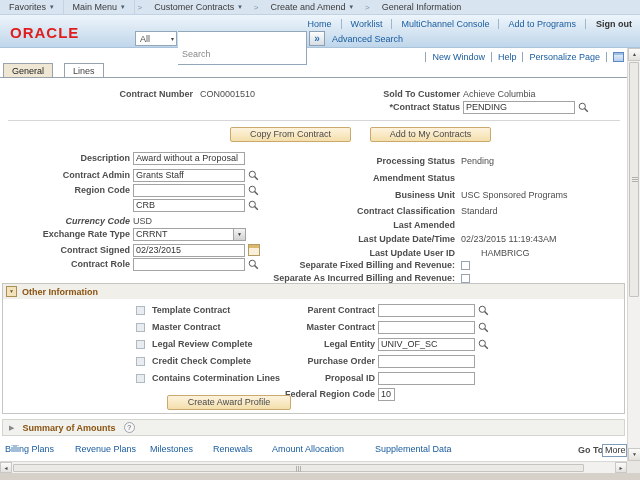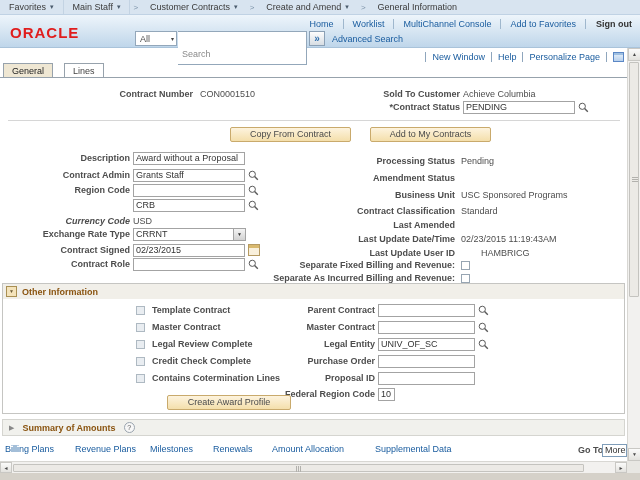--- a/index.html
+++ b/index.html
@@ -104,21 +104,21 @@
 <body>
 
 <div id="screen">
 
   <div class="crumbbar">
     <span class="crumb boxed">
       <span>Favorites</span>
       <span class="ddm">▾</span>
     </span>
     <span class="crumb boxed">
-      <span>Main Staff</span>
+      <span>Main Menu</span>
       <span class="ddm">▾</span>
     </span>
     <span class="crumbsep">&gt;</span>
     <span class="crumb">
       <span>Customer Contracts</span>
       <span class="ddm">▾</span>
     </span>
     <span class="crumbsep">&gt;</span>
     <span class="crumb">
       <span>Create and Amend</span>
@@ -138,21 +138,21 @@
     </span>
     <span class="searchbox">Search</span>
     <span class="gobtn">
       <span>»</span>
     </span>
     <a class="link advsearch">Advanced Search</a>
     <div class="navrow">
       <a class="link navitem">Home</a>
       <a class="link navitem">Worklist</a>
       <a class="link navitem">MultiChannel Console</a>
-      <a class="link navitem">Add to Favorites</a>
+      <a class="link navitem">Add to Programs</a>
       <span class="signout">Sign out</span>
     </div>
   </div>
 
   <div class="pagebar">
     <a class="link pb-item">New Window</a>
     <a class="link pb-item">Help</a>
     <a class="link pb-item">Personalize Page</a>
     <span class="pb-icon">
       <span class="persicon"></span>

